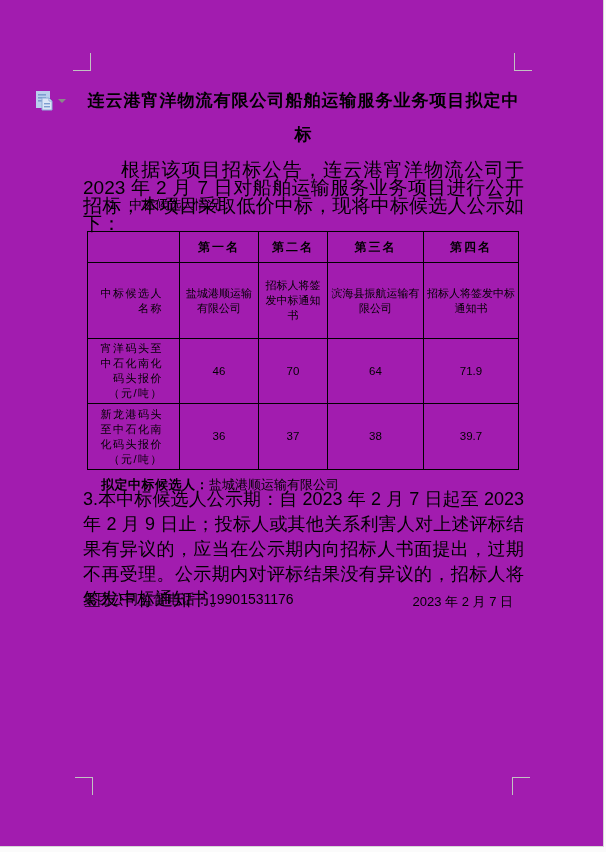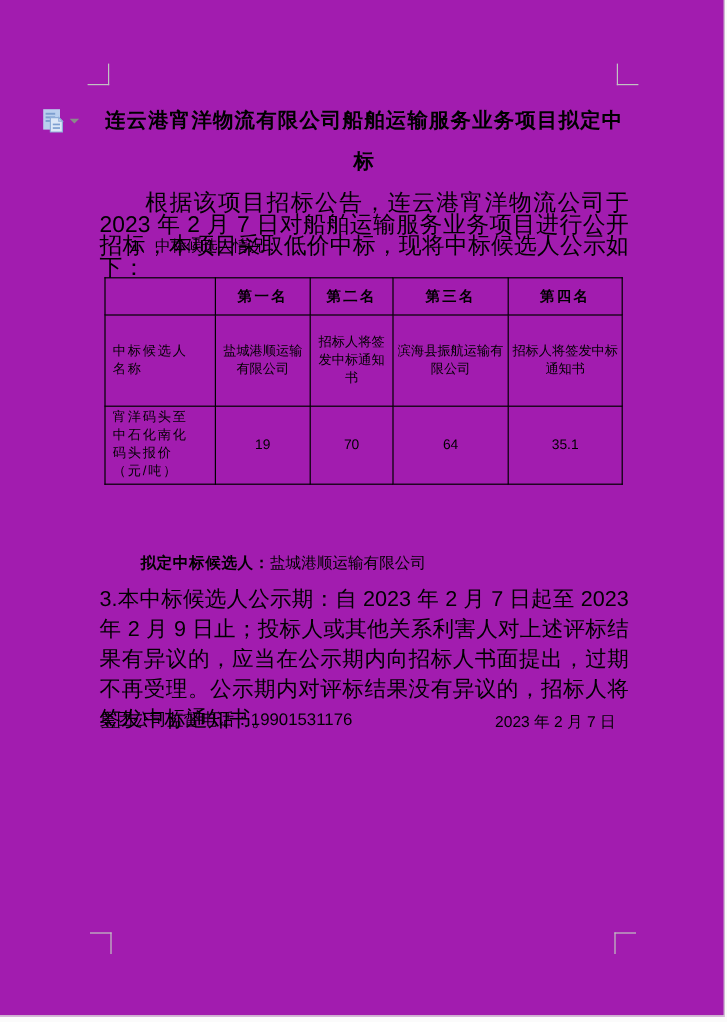--- a/index.html
+++ b/index.html
@@ -15,36 +15,36 @@
   
   .paste-btn{position:absolute;left:33px;top:90px;width:36px;height:24px;cursor:pointer;}
   .paste-btn .glyph{position:absolute;left:2px;top:0;}
   .paste-btn .arrow{position:absolute;left:25px;top:9px;width:0;height:0;
     border-left:4px solid transparent;border-right:4px solid transparent;border-top:4px solid #8a8a8a;}
   
   .tblock{position:absolute;left:83px;width:441px;}
   .title{top:84px;text-align:center;font-weight:bold;font-size:17px;line-height:34px;letter-spacing:1px;}
   .intro{top:161px;font-size:19px;line-height:18px;text-align:justify;text-indent:2em;}
   .item1{top:196px;font-size:13px;line-height:18px;text-indent:2em;}
-  .proposed{top:460px;left:101px;font-size:13px;line-height:18px;margin-left:16px;}
+  .proposed{top:476px;left:101px;font-size:13px;line-height:18px;}
   .proposed b{letter-spacing:0.5px;}
   .notice{top:487px;font-size:18px;line-height:25px;text-align:justify;}
   .phone1{top:561px;font-size:12.5px;line-height:15px;}
   .phone2{top:592px;font-size:14px;line-height:15px;}
   .signoff{top:594px;width:430px;text-align:right;font-size:13px;line-height:16px;}
   
   table.bid{position:absolute;left:87px;top:218px;width:431px;border-collapse:collapse;
     table-layout:fixed;font-size:11px;margin-top:13px;}
   table.bid td{border:1px solid #000;vertical-align:middle;text-align:center;padding:1px 2px;
     line-height:15px;overflow:hidden;}
   table.bid tr.hdr td{height:28px;font-weight:bold;font-size:12px;letter-spacing:2px;}
   table.bid tr.names td{height:73px;}
   table.bid tr.p1 td{height:62px;}
   table.bid tr.p2 td{height:63px;}
-  table.bid td.lbl{text-align:left;padding-left:6px;padding-right:16px;letter-spacing:1.5px;}
+  table.bid td.lbl{text-align:right;padding-left:6px;padding-right:16px;letter-spacing:1.5px;}
   table.bid td.num{font-size:11.5px;}
 </style>
 </head>
 <body>
 
 <div class="page">
 
   <div class="mark tl"></div>
   <div class="mark tr"></div>
   <div class="mark bl"></div>
@@ -92,24 +92,31 @@
       </tr>
       <tr class="names">
         <td class="lbl">中标候选人名称</td>
         <td>盐城港顺运输有限公司</td>
         <td>招标人将签发中标通知书</td>
         <td>滨海县振航运输有限公司</td>
         <td>招标人将签发中标通知书</td>
       </tr>
       <tr class="p1">
         <td class="lbl">宵洋码头至中石化南化码头报价（元/吨）</td>
-        <td class="num">19</td>
+        <td class="num">46</td>
         <td class="num">70</td>
         <td class="num">64</td>
-        <td class="num">35.1</td>
+        <td class="num">71.9</td>
+      </tr>
+      <tr class="p2">
+        <td class="lbl">新龙港码头至中石化南化码头报价（元/吨）</td>
+        <td class="num">36</td>
+        <td class="num">37</td>
+        <td class="num">38</td>
+        <td class="num">39.7</td>
       </tr>
     </tbody>
   </table>
 
   <div class="tblock proposed">
     <b>拟定中标候选人：</b><span>盐城港顺运输有限公司</span>
   </div>
 
   <div class="tblock notice">3.本中标候选人公示期：自 2023 年 2 月 7 日起至 2023 年 2 月 9 日止；投标人或其他关系利害人对上述评标结果有异议的，应当在公示期内向招标人书面提出，过期不再受理。公示期内对评标结果没有异议的，招标人将签发中标通知书。</div>
 

